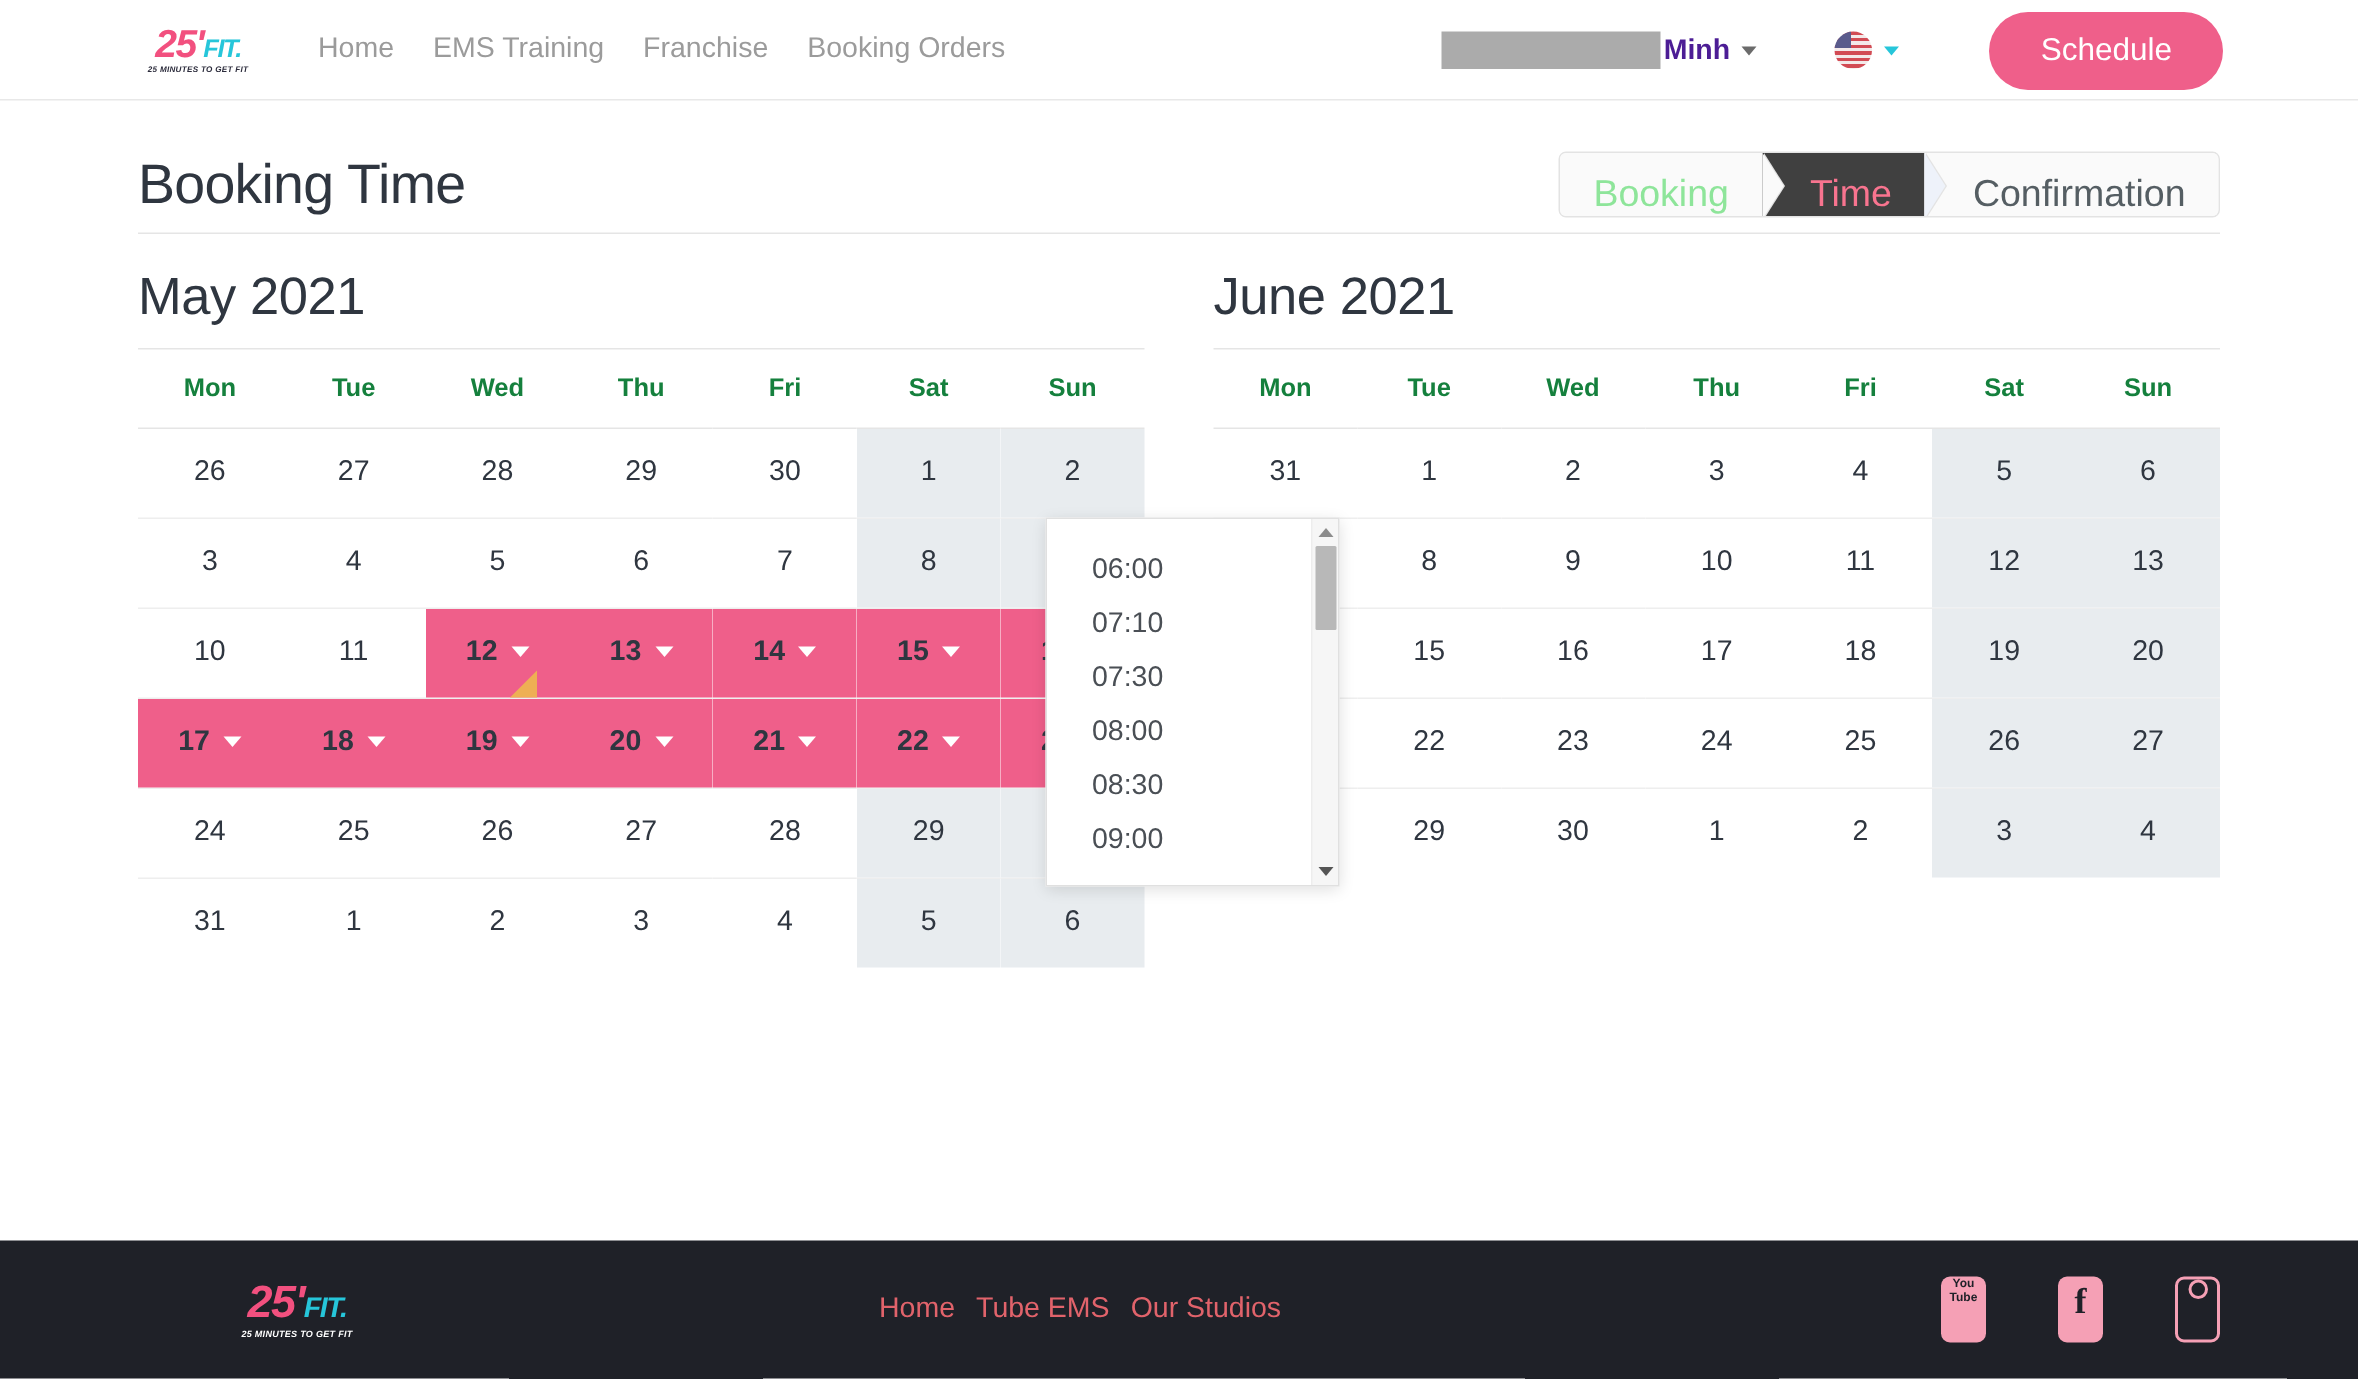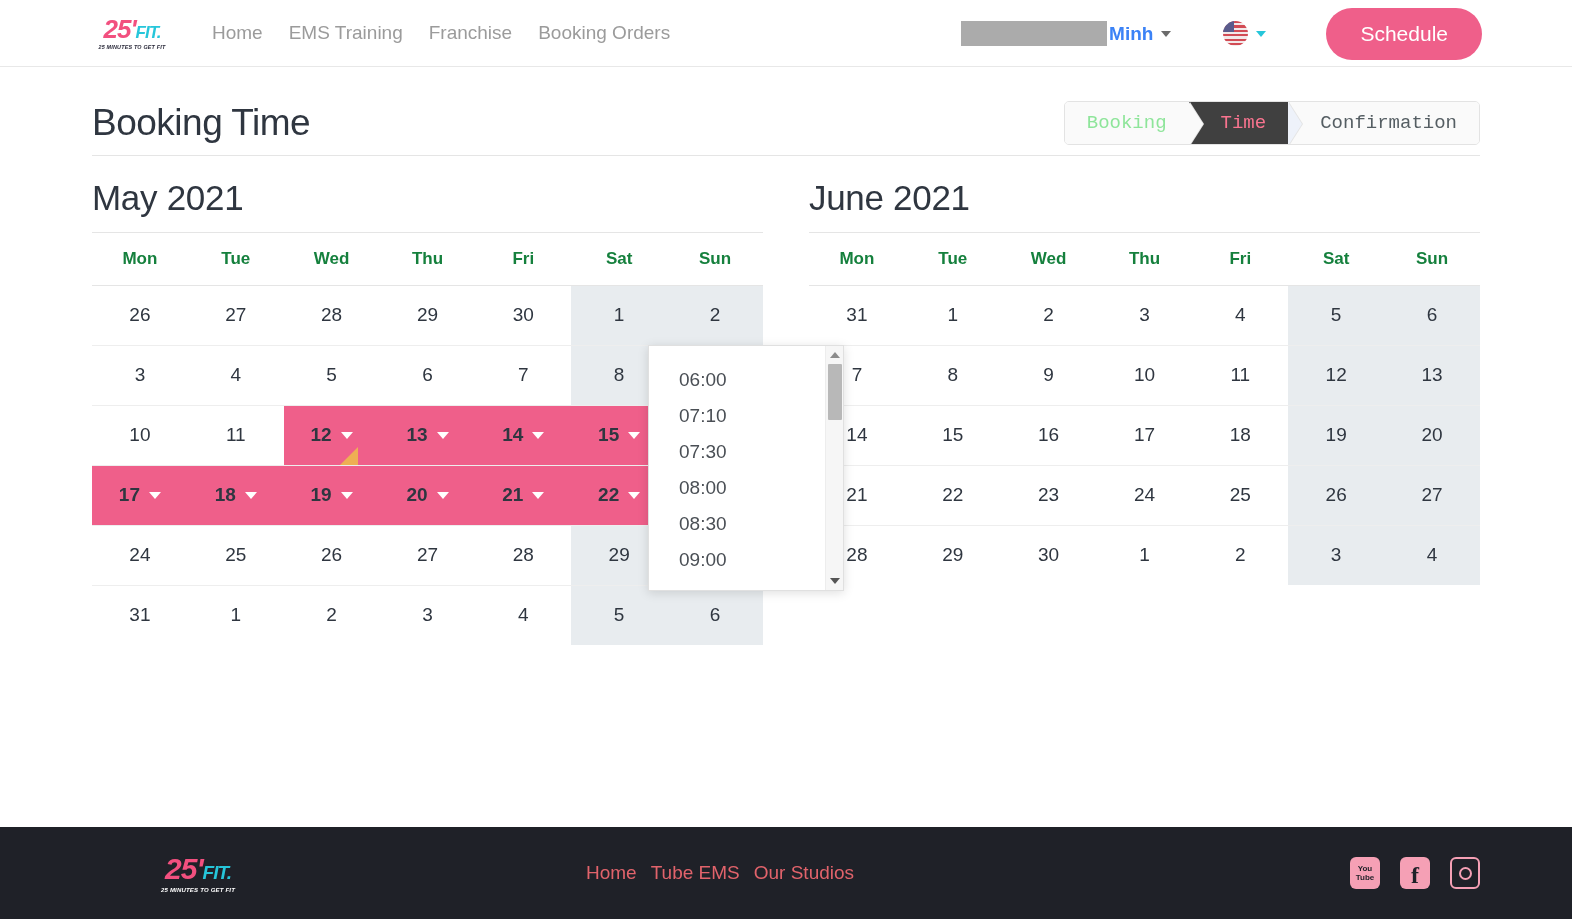--- a/index.html
+++ b/index.html
@@ -64,21 +64,21 @@
     display: flex;
     align-items: center;
   }
   .redacted {
     width: 146px; height: 25px;
     background: #ababab;
     display: inline-block;
   }
   .user-name {
     font-size: 19px;
-    color: #3b82f6;
+    color: #4c1d95;
     font-weight: bold;
     margin-left: 2px;
   }
   .caret {
     display: inline-block;
     width: 0; height: 0;
     border-left: 5px solid transparent;
     border-right: 5px solid transparent;
     border-top: 6px solid #6b6b6b;
     margin-left: 8px;
@@ -136,26 +136,25 @@
     display: flex;
     border: 1px solid #e3e3e3;
     border-radius: 5px;
     overflow: hidden;
     background: #fafafa;
     height: 44px;
   }
   .step {
     position: relative;
     display: flex;
-    align-items: center;
+    align-items: flex-end;
     padding: 0 22px 0 32px;
-    font-size: 19px;
+    font-size: 25px;
     background: #fafafa;
     white-space: nowrap;
-    font-family: Liberation Mono, monospace;
   }
   .step:first-child { padding-left: 22px; }
   .step-booking { color: #8ee59a; }
   .step-time { color: #f8748f; background: #404040; }
   .step-conf { color: #555e63; }
   .step .arrow-out {
     position: absolute;
     right: -14px; top: 0;
     width: 0; height: 0;
     border-top: 22px solid transparent;
@@ -235,21 +234,21 @@
     position: absolute;
     right: 22px; bottom: 0;
     width: 0; height: 0;
     border-left: 18px solid transparent;
     border-bottom: 18px solid #eeaf54;
   }
 
   
   .time-dropdown {
     position: absolute;
-    left: 556px;
+    left: 605px;
     top: 189px;
     width: 196px;
     height: 246px;
     background: #ffffff;
     border: 1px solid #e0e0e0;
     box-shadow: 0 2px 10px rgba(0,0,0,0.13);
     display: flex;
     overflow: hidden;
     z-index: 30;
   }
@@ -324,26 +323,26 @@
     white-space: nowrap;
   }
   .f-social {
     margin-left: auto;
     margin-right: 92px;
     display: flex;
     gap: 20px;
     align-items: center;
   }
   .sicon {
-    width: 30px; height: 32px;
+    width: 30px; height: 44px;
     border-radius: 6px;
     display: flex;
-    align-items: center;
     justify-content: center;
     cursor: pointer;
+    margin-left: 28px;
   }
   .sicon.yt { background: #f5a0b5; }
   .sicon.fb { background: #f5a0b5; }
   .sicon.ig {
     background: #1f2128;
     border: 2.5px solid #f5a0b5;
   }
   .yt-inner {
     color: #1f2128;
     font-size: 8px;

